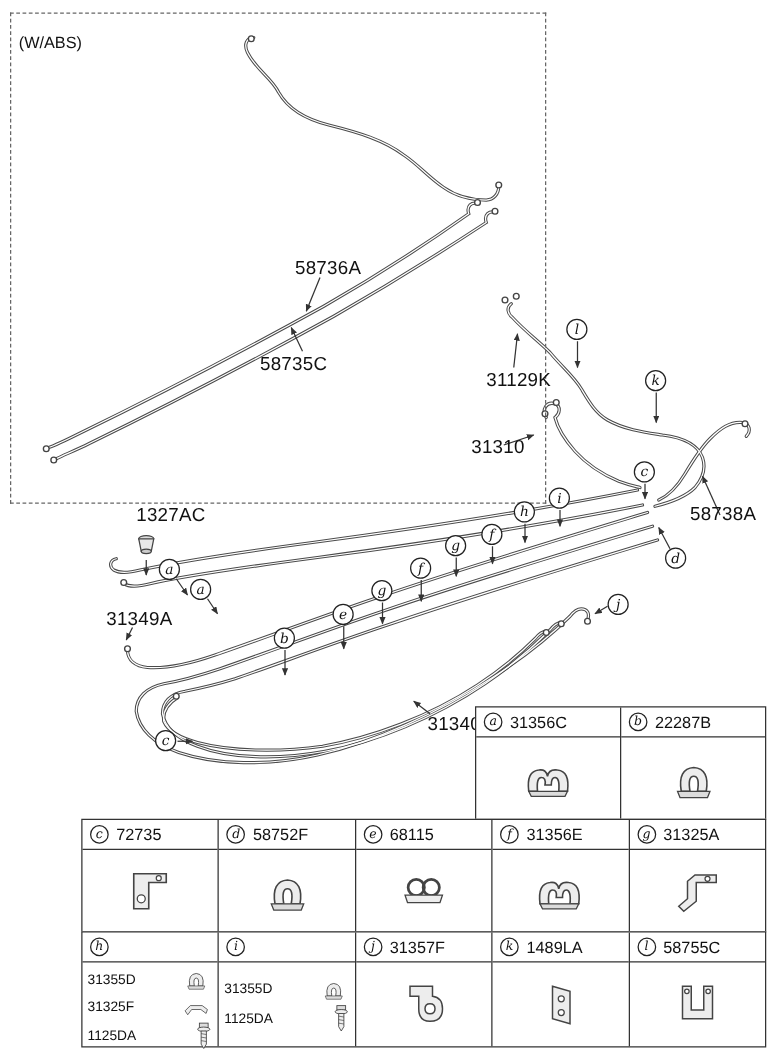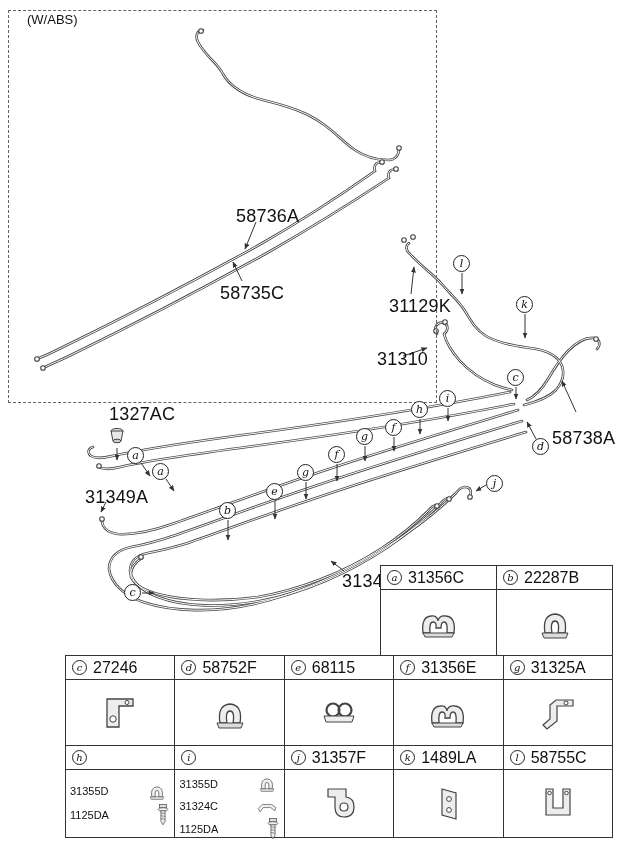--- a/index.html
+++ b/index.html
@@ -8,37 +8,37 @@
     width:620px; height:848px; position:relative; overflow:hidden;
     font-family:"Liberation Sans", sans-serif; color:#111;
   }
   .stage { position:absolute; inset:0; }
   svg.art { position:absolute; left:0; top:0; pointer-events:none; }
   .tube-outer use { fill:none; stroke:#4a4a4a; stroke-width:2.6; stroke-linecap:round; }
   .tube-inner use { fill:none; stroke:#ffffff; stroke-width:1; stroke-linecap:round; }
   .fittings circle { fill:#fff; stroke:#444; stroke-width:1.1; }
   .ldrs line { stroke:#333; stroke-width:1; }
   .abs-box { position:absolute; left:8px; top:10px; width:429px; height:393px; border:1.2px dashed #666; }
-  .abs-label { position:absolute; left:6px; top:1px; font-size:13px;margin-left:12px; }
-  .plabel { position:absolute; font-size:18px; white-space:nowrap; letter-spacing:0.2px; }
+  .abs-label { position:absolute; left:6px; top:15px; font-size:13px; }
+  .plabel { position:absolute; font-size:15px; white-space:nowrap; letter-spacing:0.2px; }
   .callout {
     position:absolute; width:17px; height:17px; border:1px solid #222; border-radius:50%;
     background:#fff; display:flex; align-items:center; justify-content:center;
     font-family:"DejaVu Serif", serif; font-style:italic; font-size:11px; line-height:1;
   }
   .ptable { position:absolute; display:flex; border:1px solid #333; background:#fff; }
   .pcell { flex:1; border-left:1px solid #333; display:flex; flex-direction:column; min-width:0; }
   .pcell:first-child { border-left:none; }
   .pcell-head { display:flex; align-items:center; gap:6px; padding:0 6px; border-bottom:1px solid #333; height:24px; flex:none; }
   .co {
     width:15px; height:15px; border:1px solid #222; border-radius:50%; flex:none;
     display:flex; align-items:center; justify-content:center;
     font-family:"DejaVu Serif", serif; font-style:italic; font-size:10px; line-height:1; background:#fff;
   }
-  .pn { font-size:16px; white-space:nowrap; }
+  .pn { font-size:13px; white-space:nowrap; }
   .pcell-body { flex:1; display:flex; align-items:center; justify-content:center; }
   .stack { display:flex; flex-direction:column; gap:1px; padding:3px 4px; width:100%; }
   .stack-row { display:flex; align-items:center; justify-content:space-between; gap:2px; }
   .stack-row .pn { font-size:11px; }
   .part-icon { flex:none; }
 </style>
 </head>
 <body>
 
 <svg width="0" height="0" style="position:absolute" aria-hidden="true">
@@ -194,27 +194,27 @@
       <line x1="576" y1="412" x2="562" y2="381" marker-end="url(#ah)"></line>
       <line x1="117" y1="448" x2="117" y2="460" marker-end="url(#ah)"></line>
     </g>
   </svg>
 
   <div class="abs-box">
     <span class="abs-label">(W/ABS)</span>
   </div>
 
   <span class="plabel" style="left:236px;top:206px">58736A</span>
-  <span class="plabel" style="left:220px;top:283px">58735C</span>
+  <span class="plabel" style="left:208px;top:283px">58735C</span>
   <span class="plabel" style="left:389px;top:296px">31129K</span>
   <span class="plabel" style="left:377px;top:349px">31310</span>
   <span class="plabel" style="left:109px;top:404px">1327AC</span>
   <span class="plabel" style="left:85px;top:487px">31349A</span>
   <span class="plabel" style="left:342px;top:571px">31340</span>
-  <span class="plabel" style="left:552px;top:428px">58738A</span>
+  <span class="plabel" style="left:552px;top:403px">58738A</span>
 
   <div class="callout" style="left:453px;top:255px">
       <span>l</span>
     </div>
   <div class="callout" style="left:516px;top:296px">
       <span>k</span>
     </div>
   <div class="callout" style="left:507px;top:369px">
       <span>c</span>
     </div>
@@ -280,21 +280,21 @@
             <use href="#sym-clip1"></use>
           </svg>
         </div>
     </div>
   </div>
 
   <div class="ptable" style="left:65px;top:655px;width:548px;height:91px">
     <div class="pcell">
       <div class="pcell-head">
         <span class="co">c</span>
-        <span class="pn">27246</span>
+        <span class="pn">72735</span>
       </div>
       <div class="pcell-body">
           <svg class="part-icon" width="46" height="40">
             <use href="#sym-lbracket"></use>
           </svg>
         </div>
     </div>
     <div class="pcell">
       <div class="pcell-head">
         <span class="co">d</span>
@@ -338,67 +338,67 @@
             <use href="#sym-strip"></use>
           </svg>
         </div>
     </div>
   </div>
 
   <div class="ptable" style="left:65px;top:745px;width:548px;height:93px">
     <div class="pcell">
       <div class="pcell-head">
         <span class="co">h</span>
+      </div>
+      <div class="pcell-body">
+        <div class="stack">
+          <div class="stack-row">
+            <span class="pn">31355D</span>
+            <svg class="part-icon" width="26" height="21">
+                <use href="#sym-clip1"></use>
+              </svg>
+          </div>
+          <div class="stack-row">
+            <span class="pn">31325F</span>
+            <svg class="part-icon" width="26" height="21">
+                <use href="#sym-flat"></use>
+              </svg>
+          </div>
+          <div class="stack-row">
+            <span class="pn">1125DA</span>
+            <svg class="part-icon" width="14" height="24">
+                <use href="#sym-screw"></use>
+              </svg>
+          </div>
+        </div>
+      </div>
+    </div>
+    <div class="pcell">
+      <div class="pcell-head">
+        <span class="co">i</span>
       </div>
       <div class="pcell-body">
         <div class="stack">
           <div class="stack-row">
             <span class="pn">31355D</span>
             <svg class="part-icon" width="26" height="21">
                 <use href="#sym-clip1"></use>
               </svg>
           </div>
           <div class="stack-row">
             <span class="pn">1125DA</span>
             <svg class="part-icon" width="14" height="24">
                 <use href="#sym-screw"></use>
               </svg>
           </div>
         </div>
       </div>
     </div>
     <div class="pcell">
       <div class="pcell-head">
-        <span class="co">i</span>
-      </div>
-      <div class="pcell-body">
-        <div class="stack">
-          <div class="stack-row">
-            <span class="pn">31355D</span>
-            <svg class="part-icon" width="26" height="21">
-                <use href="#sym-clip1"></use>
-              </svg>
-          </div>
-          <div class="stack-row">
-            <span class="pn">31324C</span>
-            <svg class="part-icon" width="26" height="21">
-                <use href="#sym-flat"></use>
-              </svg>
-          </div>
-          <div class="stack-row">
-            <span class="pn">1125DA</span>
-            <svg class="part-icon" width="14" height="24">
-                <use href="#sym-screw"></use>
-              </svg>
-          </div>
-        </div>
-      </div>
-    </div>
-    <div class="pcell">
-      <div class="pcell-head">
         <span class="co">j</span>
         <span class="pn">31357F</span>
       </div>
       <div class="pcell-body">
           <svg class="part-icon" width="46" height="40">
             <use href="#sym-loop"></use>
           </svg>
         </div>
     </div>
     <div class="pcell">

